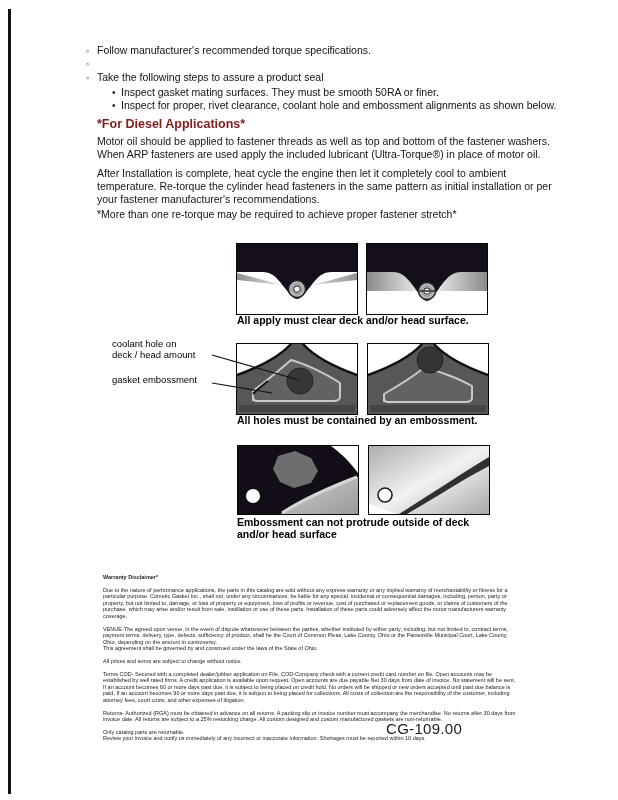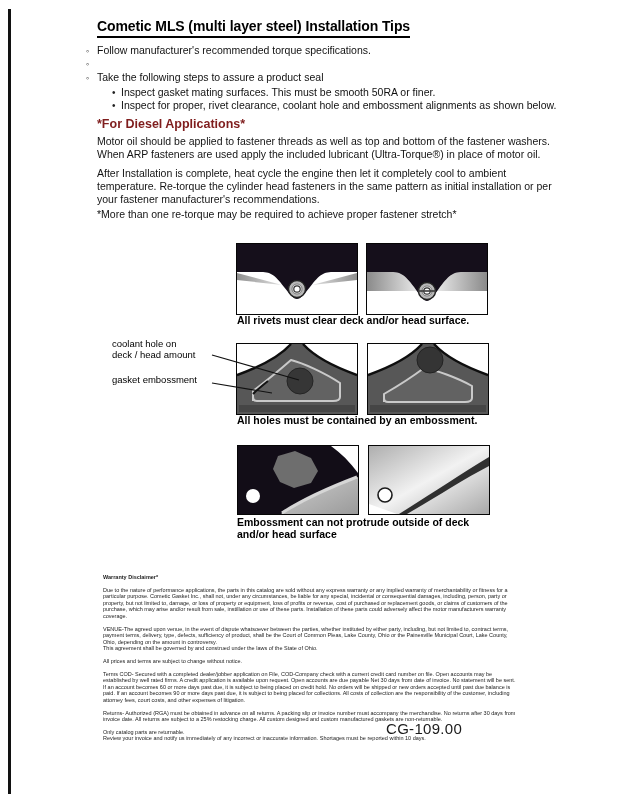--- a/index.html
+++ b/index.html
@@ -34,37 +34,36 @@
 
   .pagenum{position:absolute;left:386px;top:720px;font-size:15px;color:#1a1a1a;letter-spacing:0.3px;}
 </style>
 </head>
 <body>
 
 <div class="page">
 
   <div class="edge-bar"></div>
 
-  <h1 class="title">Cometic MLS (multi layer steel) Installation Tips</h1>
 
   <div class="bullets">
     <div class="b">
       <span class="mk">◦</span>
       <span>Follow manufacturer's recommended torque specifications.</span>
     </div>
     <div class="b">
       <span class="mk">◦</span>
     </div>
     <div class="b">
       <span class="mk">◦</span>
       <span>Take the following steps to assure a product seal</span>
     </div>
     <div class="b sub">
       <span class="mk">•</span>
-      <span>Inspect gasket mating surfaces.  This must be smooth 50RA or finer.</span>
+      <span>Inspect gasket mating surfaces.  They must be smooth 50RA or finer.</span>
     </div>
     <div class="b sub">
       <span class="mk">•</span>
       <span>Inspect for proper, rivet clearance, coolant hole and embossment alignments as shown below.</span>
     </div>
   </div>
 
   <h2 class="diesel-h">*For Diesel Applications*</h2>
   <p class="dp" style="top:167px">After Installation is complete, heat cycle the engine then let it completely cool to ambient temperature. Re-torque the cylinder head fasteners in the same pattern as initial installation or per your fastener manufacturer's recommendations.</p>
   <p class="dp" style="top:135px">Motor oil should be applied to fastener threads as well as top and bottom of the fastener washers. When ARP fasteners are used apply the included lubricant (Ultra-Torque®) in place of motor oil.</p>
@@ -111,21 +110,21 @@
       <path d="M0,28 H22 C34,28 37,30 47,43 L50,47 H0 Z" fill="url(#g3)"></path>
       <path d="M120,28 H98 C86,28 83,30 73,43 L70,47 H120 Z" fill="url(#g4)"></path>
       <path d="M0,0 H120 V28 H98 C86,28 83,30 73,43 C66,53 63,57 60,57 C57,57 54,53 47,43 C37,30 34,28 22,28 H0 Z" fill="#150f1b"></path>
       <circle cx="60" cy="47" r="8.5" fill="#b8b8b8" stroke="#222" stroke-width="1.4"></circle>
       <circle cx="60" cy="47" r="5" fill="#efefef" stroke="#666" stroke-width="0.8"></circle>
       <circle cx="60" cy="47" r="3.2" fill="#ffffff" stroke="#333" stroke-width="1.2"></circle>
       <line x1="51" y1="47" x2="69" y2="47" stroke="#3a3a3a" stroke-width="1.6"></line>
     </svg>
   </div>
 
-  <div class="caption" style="left:237px;top:314px">All rivets must clear deck and/or head surface.</div>
+  <div class="caption" style="left:237px;top:314px">All apply must clear deck and/or head surface.</div>
 
   <div class="dg-label" style="left:236px;top:330px">RIGHT</div>
   <div class="dg-label" style="left:367px;top:330px">WRONG</div>
 
   <div class="anno" style="top:338px">
     <div>coolant hole on</div>
     <div>deck / head amount</div>
   </div>
   <div class="anno" style="top:374px">
     <div>gasket embossment</div>

